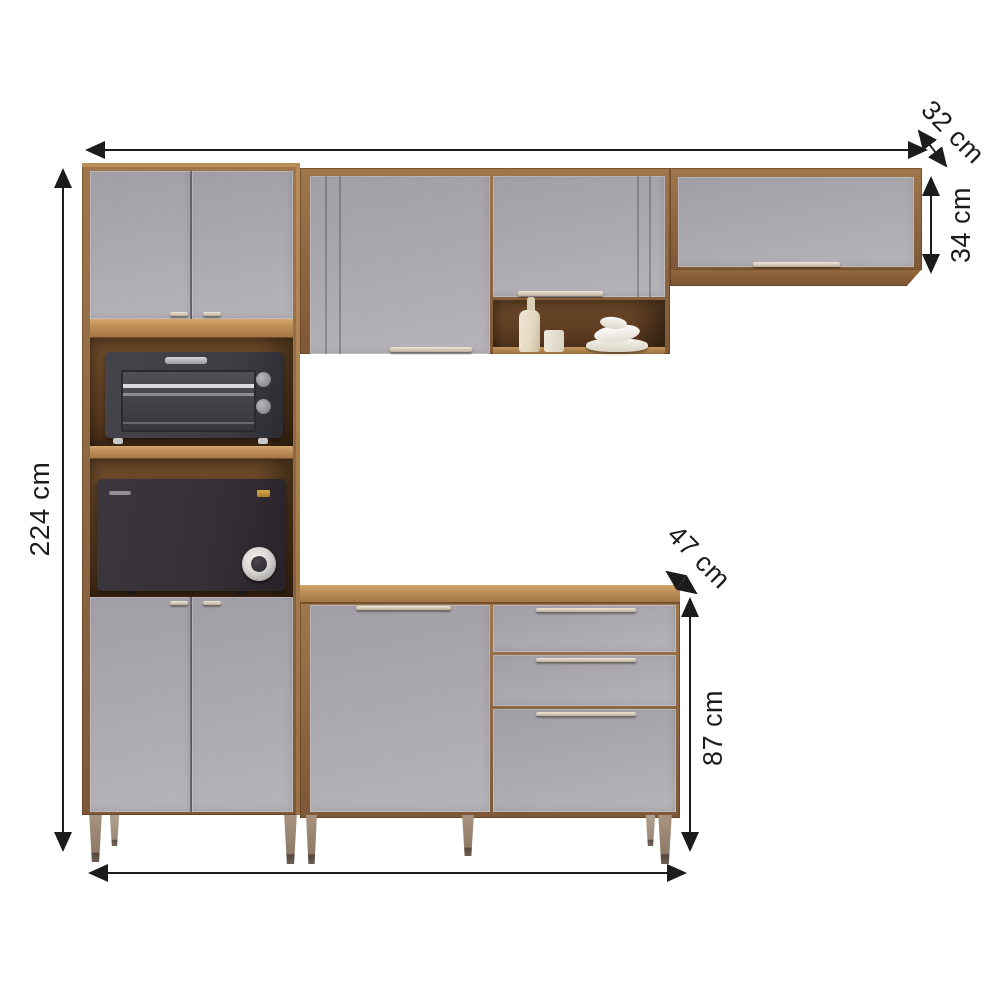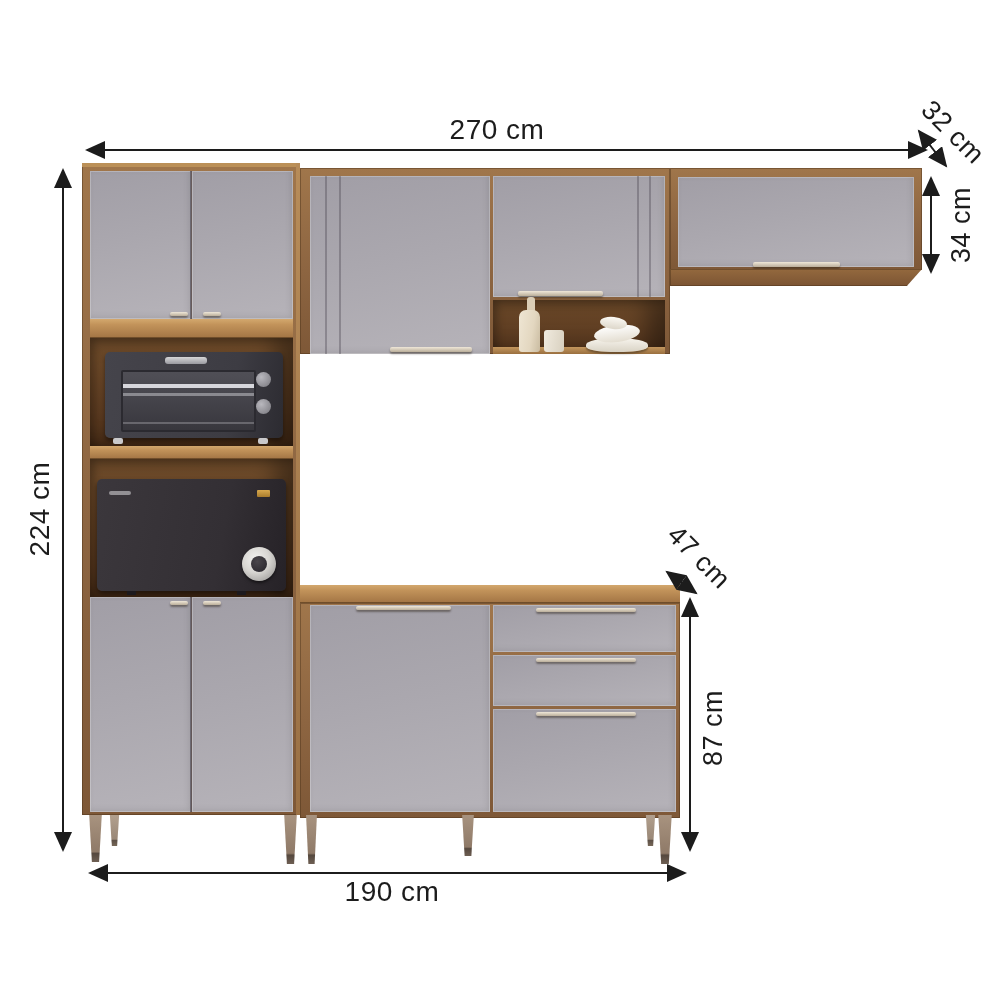--- a/index.html
+++ b/index.html
@@ -146,21 +146,19 @@
       <path d="M87,150 L926,150" marker-start="url(#ah)" marker-end="url(#ah)"></path>
       <path d="M63,170 L63,850" marker-start="url(#ah)" marker-end="url(#ah)"></path>
       <path d="M919,131 L946,166" marker-start="url(#ah)" marker-end="url(#ah)"></path>
       <path d="M931,178 L931,272" marker-start="url(#ah)" marker-end="url(#ah)"></path>
       <path d="M667,572 L696,593" marker-start="url(#ah)" marker-end="url(#ah)"></path>
       <path d="M690,599 L690,850" marker-start="url(#ah)" marker-end="url(#ah)"></path>
       <path d="M90,873 L685,873" marker-start="url(#ah)" marker-end="url(#ah)"></path>
     </g>
   </svg>
 
-  <div class="dim-label" style="left:397px;top:113px;width:200px;height:34px;">270 cm</div>
   <div class="dim-label rot-45" style="left:908px;top:117px;width:90px;height:30px;font-size:27px;">32 cm</div>
   <div class="dim-label rot-ccw" style="left:901px;top:210px;width:120px;height:30px;font-size:27px;">34 cm</div>
   <div class="dim-label rot-ccw" style="left:-22px;top:494px;width:124px;height:30px;">224 cm</div>
   <div class="dim-label rot-45" style="left:654px;top:542px;width:90px;height:30px;font-size:27px;">47 cm</div>
   <div class="dim-label rot-ccw" style="left:653px;top:713px;width:120px;height:30px;font-size:27px;">87 cm</div>
-  <div class="dim-label" style="left:292px;top:875px;width:200px;height:34px;">190 cm</div>
 
 </div>
 
 </body></html>

